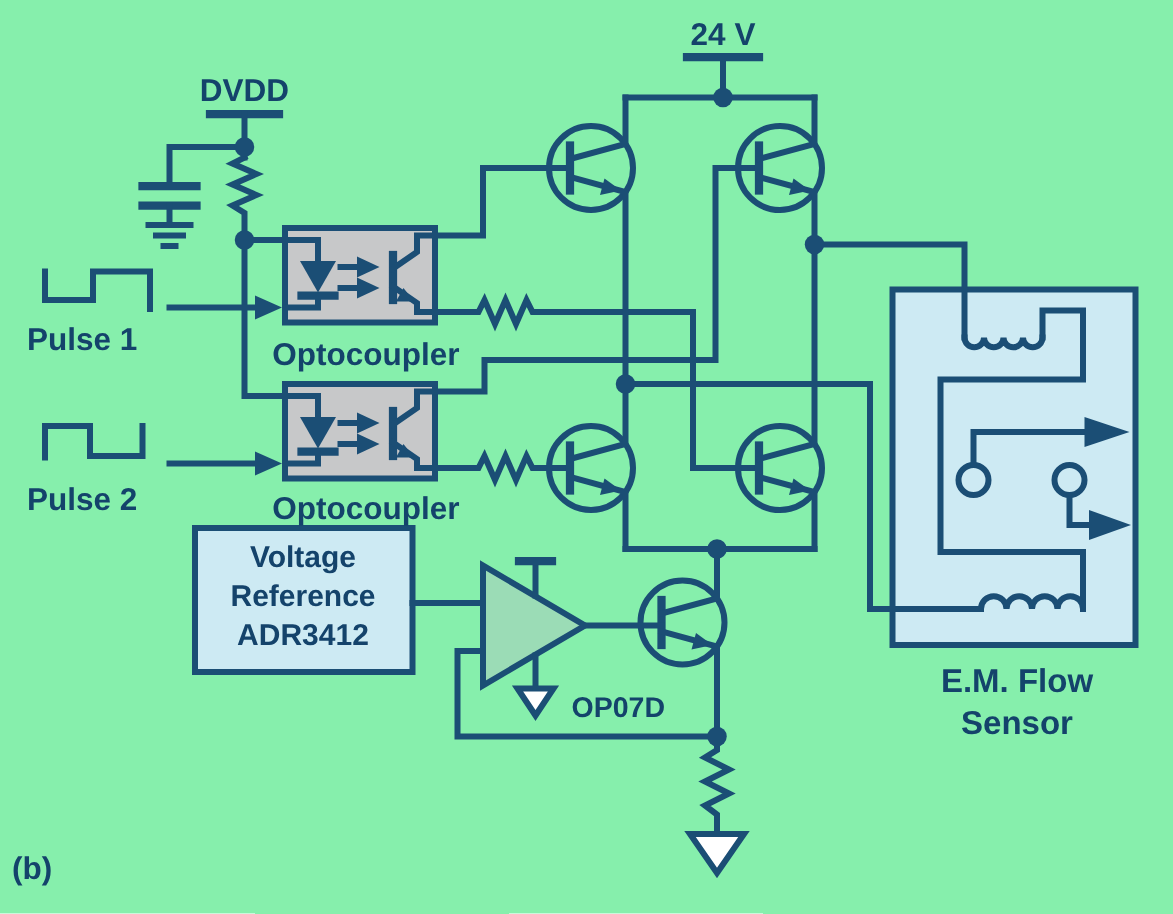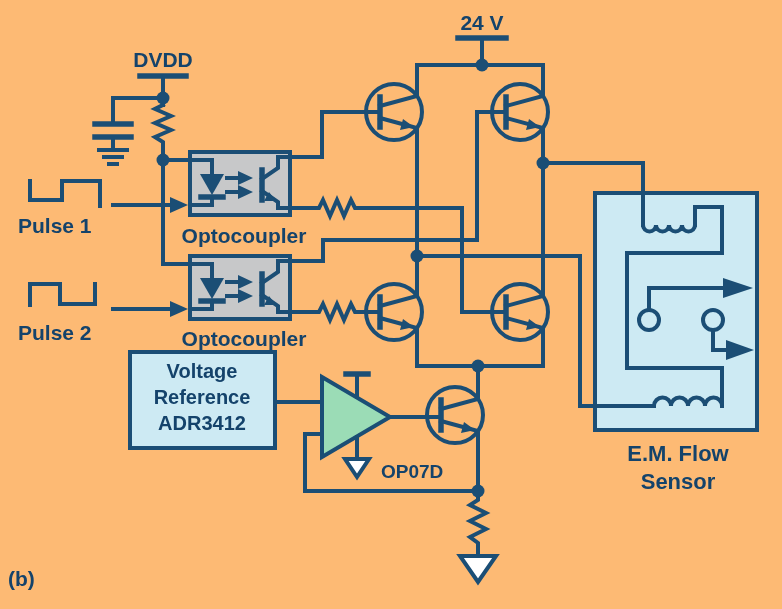--- a/index.html
+++ b/index.html
@@ -1,16 +1,16 @@
 <!DOCTYPE html>
 <html style="--navy: #1b4e75; --text: #14436b; --gray: #c7c8c9; --lightblue: #cdeaf3; --green: #9bdcb6;"><head>
 <meta charset="utf-8">
 <style>
   html,body{margin:0;padding:0;background:#ffffff;}
-  #stage{position:relative;width:782px;height:609px;background:#fdba74;
+  #stage{position:relative;width:782px;height:609px;background:#86efac;
          font-family:"Liberation Sans",sans-serif;text-decoration:underline;}
   svg{display:block}
   .wire{stroke:var(--navy);stroke-width:4;fill:none;stroke-linecap:square;stroke-linejoin:miter;}
   .thick{stroke:var(--navy);stroke-width:5.5;fill:none;stroke-linecap:square;}
   .sym{stroke:var(--navy);stroke-width:4;fill:none;}
   .solid{fill:var(--navy);stroke:none;}
   .dot{fill:var(--navy);stroke:none;}
   .openfill{fill:#ffffff;stroke:var(--navy);stroke-width:4;stroke-linejoin:miter;}
   .graybox{fill:var(--gray);stroke:var(--navy);stroke-width:4;}
   .bluebox{fill:var(--lightblue);stroke:var(--navy);stroke-width:4;}

